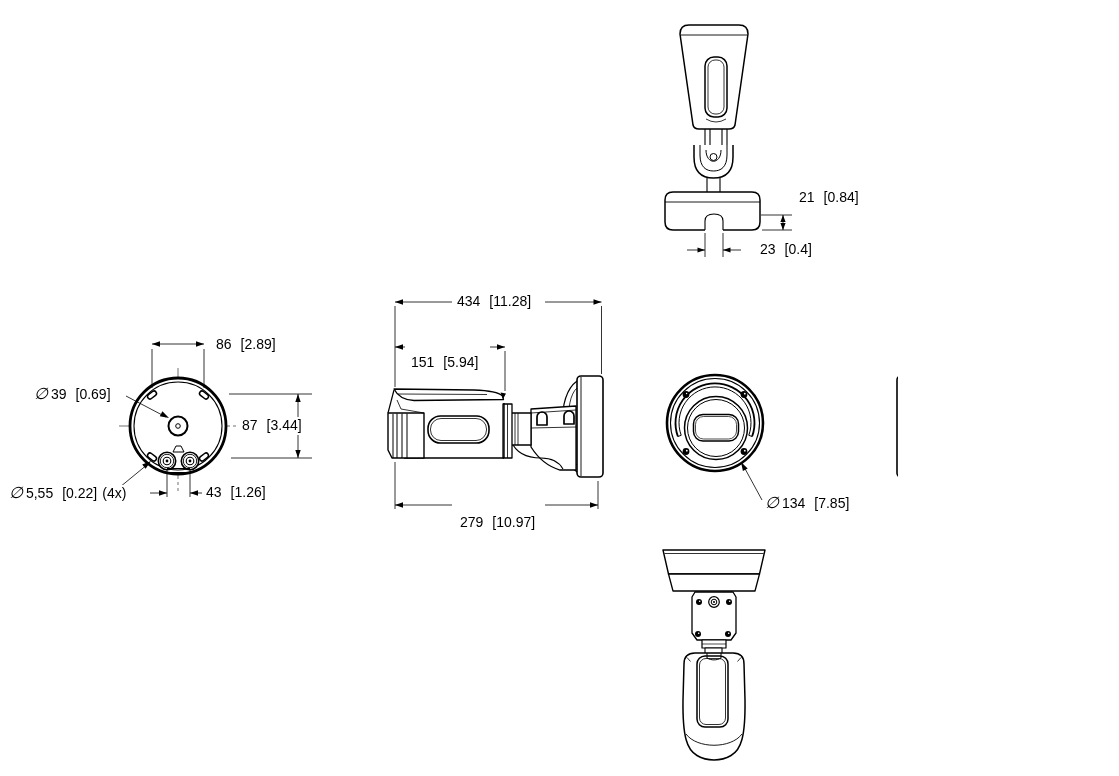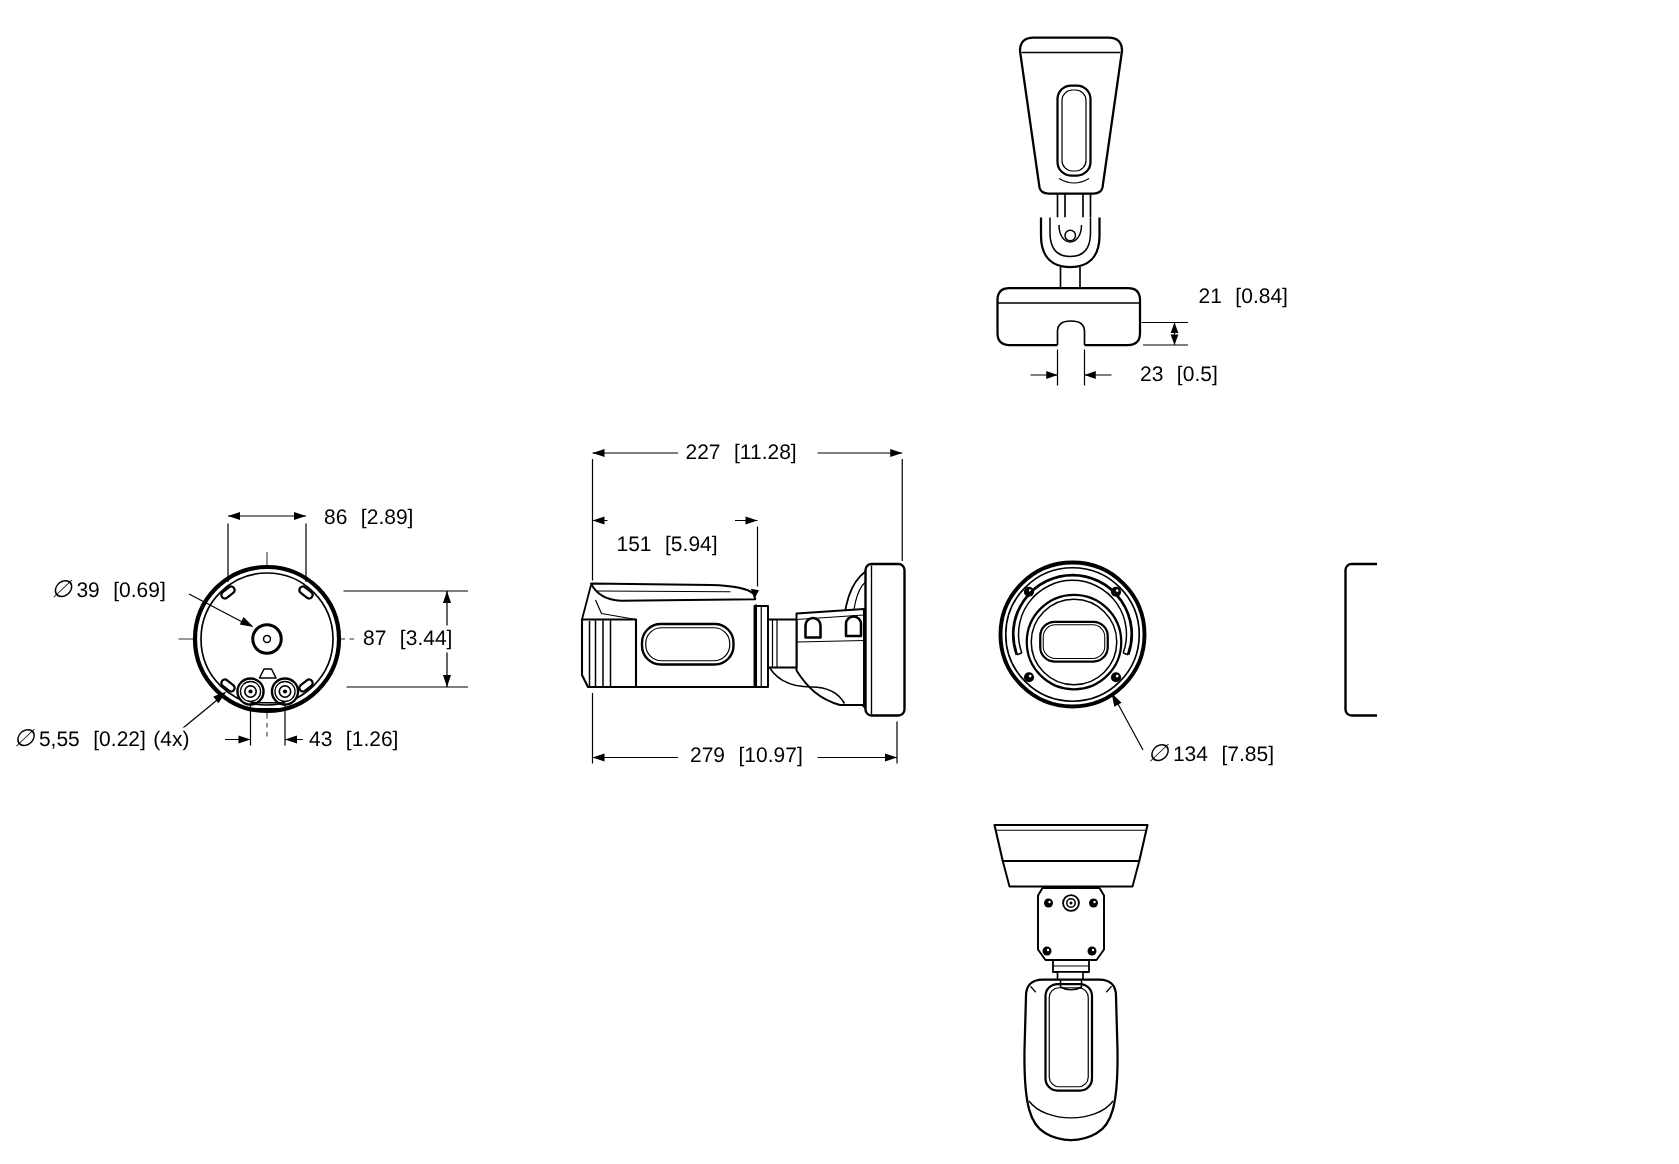--- a/index.html
+++ b/index.html
@@ -1,18 +1,18 @@
 <!DOCTYPE html>
 <html><head>
 <meta charset="utf-8">
 <title>Camera Dimension Drawing</title>
 <style>
   html,body{margin:0;padding:0;background:#fff;}
   .canvas{position:relative;width:898px;height:776px;background:#fff;overflow:hidden;
-          font-family:"Liberation Sans", sans-serif;padding-left:20px;}
+          font-family:"Liberation Sans", sans-serif;}
   .canvas svg{position:absolute;left:0;top:0;z-index:1;}
   .dim-label{position:absolute;z-index:2;white-space:nowrap;color:#000;background:#fff;
              font-size:14px;line-height:15px;padding:0 2px;}
   .dim-label .sym{font-style:italic;font-size:16px;margin-right:3px;}
   .dim-label .in{margin-left:9px;}
   .dim-label .suffix{margin-left:5px;}
 </style>
 </head>
 <body>
 
@@ -176,46 +176,46 @@
       <path d="M687,657.5 L690.5,661.5 M741,657.5 L737.5,661.5" stroke-width="0.8"></path>
     </g>
 
   </g>
 </svg>
 
 <div class="dim-label" style="left:797px;top:190px">
   <span>21</span><span class="in">[0.84]</span>
 </div>
 <div class="dim-label" style="left:758px;top:242px">
-  <span>23</span><span class="in">[0.5]</span>
+  <span>23</span><span class="in">[0.4]</span>
 </div>
 
 <div class="dim-label" style="left:214px;top:337px">
   <span>86</span><span class="in">[2.89]</span>
 </div>
 <div class="dim-label" style="left:32px;top:386px">
   <span class="sym">∅</span><span>39</span><span class="in">[0.69]</span>
 </div>
 <div class="dim-label" style="left:240px;top:418px">
   <span>87</span><span class="in">[3.44]</span>
 </div>
 <div class="dim-label" style="left:7px;top:485px">
   <span class="sym">∅</span><span>5,55</span><span class="in">[0.22]</span><span class="suffix">(4x)</span>
 </div>
 <div class="dim-label" style="left:204px;top:485px">
   <span>43</span><span class="in">[1.26]</span>
 </div>
 
 <div class="dim-label" style="left:455px;top:294px">
-  <span>227</span><span class="in">[11.28]</span>
+  <span>434</span><span class="in">[11.28]</span>
 </div>
 <div class="dim-label" style="left:409px;top:355px">
   <span>151</span><span class="in">[5.94]</span>
 </div>
-<div class="dim-label" style="left:458px;top:496px">
+<div class="dim-label" style="left:458px;top:515px">
   <span>279</span><span class="in">[10.97]</span>
 </div>
 
 <div class="dim-label" style="left:763px;top:495px">
   <span class="sym">∅</span><span>134</span><span class="in">[7.85]</span>
 </div>
 
 </div>
 
 </body></html>

